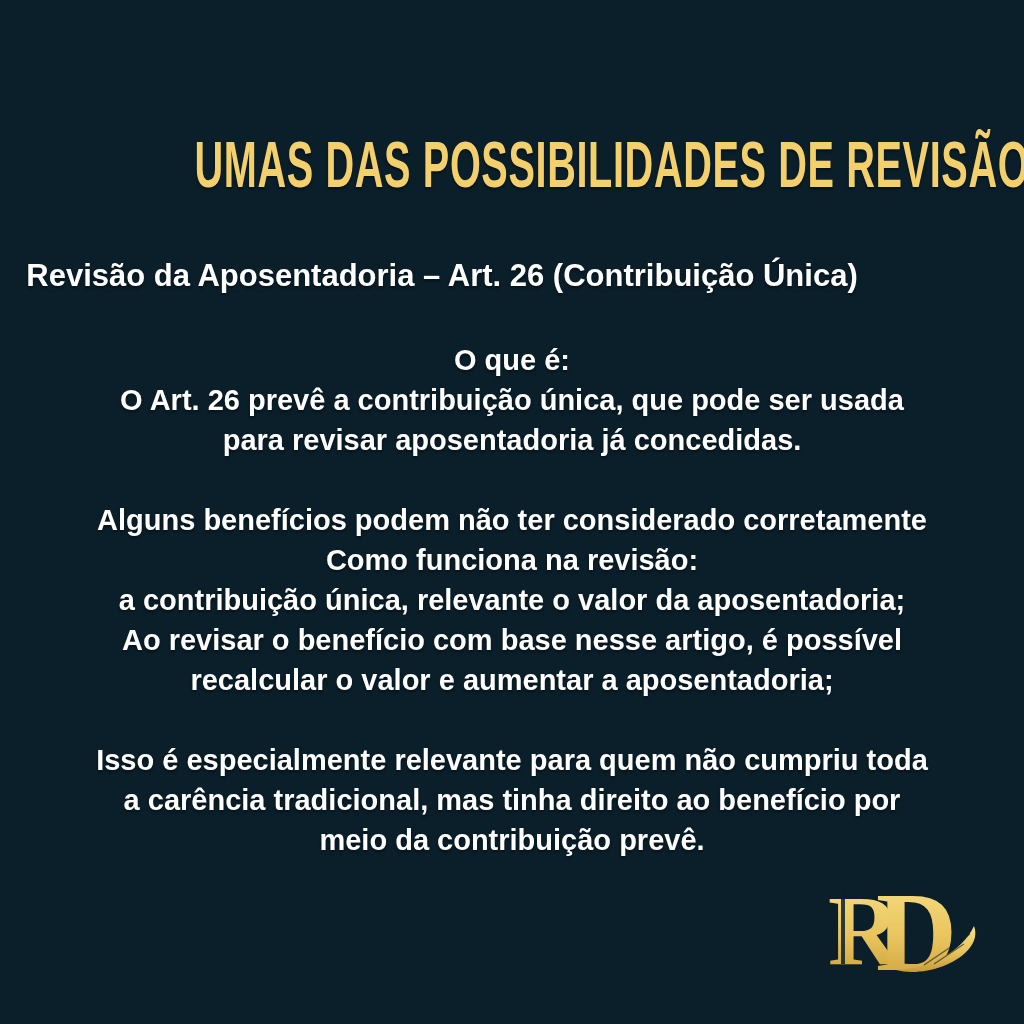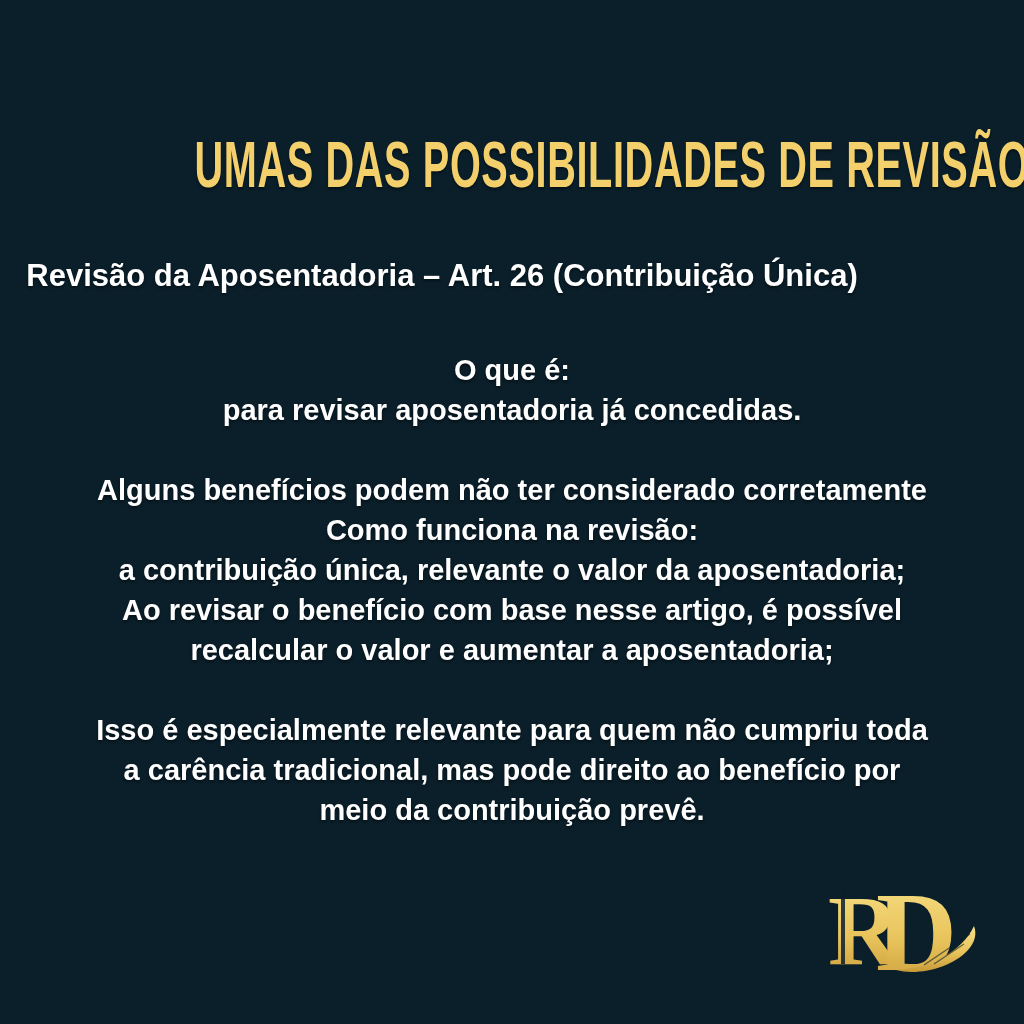--- a/index.html
+++ b/index.html
@@ -46,21 +46,21 @@
     top: 338px;
     left: 0;
     width: 1024px;
     text-align: center;
     color: #ffffff;
     font-size: 29px;
     font-weight: 700;
     text-shadow: 0 2px 3px rgba(0,0,0,0.45);
   }
   .paragraph {
-    margin: 12px 0 40px 0;
+    margin: 2px 0 40px 0;
   }
   .line {
     display: block;
     line-height: 40px;
   }
   .logo {
     position: absolute;
     right: 40px;
     bottom: 34px;
     width: 160px;
@@ -74,34 +74,35 @@
 <div class="canvas">
 
   <div class="headline">UMAS DAS POSSIBILIDADES DE REVISÃO:</div>
 
   <div class="subtitle">Revisão da Aposentadoria – Art. 26 (Contribuição Única)</div>
 
   <div class="body-text">
 
     <div class="paragraph">
       <span class="line">O que é:</span>
+      <span class="line">O Art. 26 prevê a contribuição única, que pode ser usada</span>
       <span class="line">para revisar aposentadoria já concedidas.</span>
     </div>
 
     <div class="paragraph">
       <span class="line">Alguns benefícios podem não ter considerado corretamente</span>
       <span class="line">Como funciona na revisão:</span>
       <span class="line">a contribuição única, relevante o valor da aposentadoria;</span>
       <span class="line">Ao revisar o benefício com base nesse artigo, é possível</span>
       <span class="line">recalcular o valor e aumentar a aposentadoria;</span>
     </div>
 
     <div class="paragraph">
       <span class="line">Isso é especialmente relevante para quem não cumpriu toda</span>
-      <span class="line">a carência tradicional, mas pode direito ao benefício por</span>
+      <span class="line">a carência tradicional, mas tinha direito ao benefício por</span>
       <span class="line">meio da contribuição prevê.</span>
     </div>
 
   </div>
 
   <div class="logo">
     <svg width="160" height="126" viewBox="0 0 160 126">
       <defs>
         <linearGradient id="gold" x1="0" y1="0" x2="0" y2="1">
           <stop offset="0" stop-color="#f7e189"></stop>

